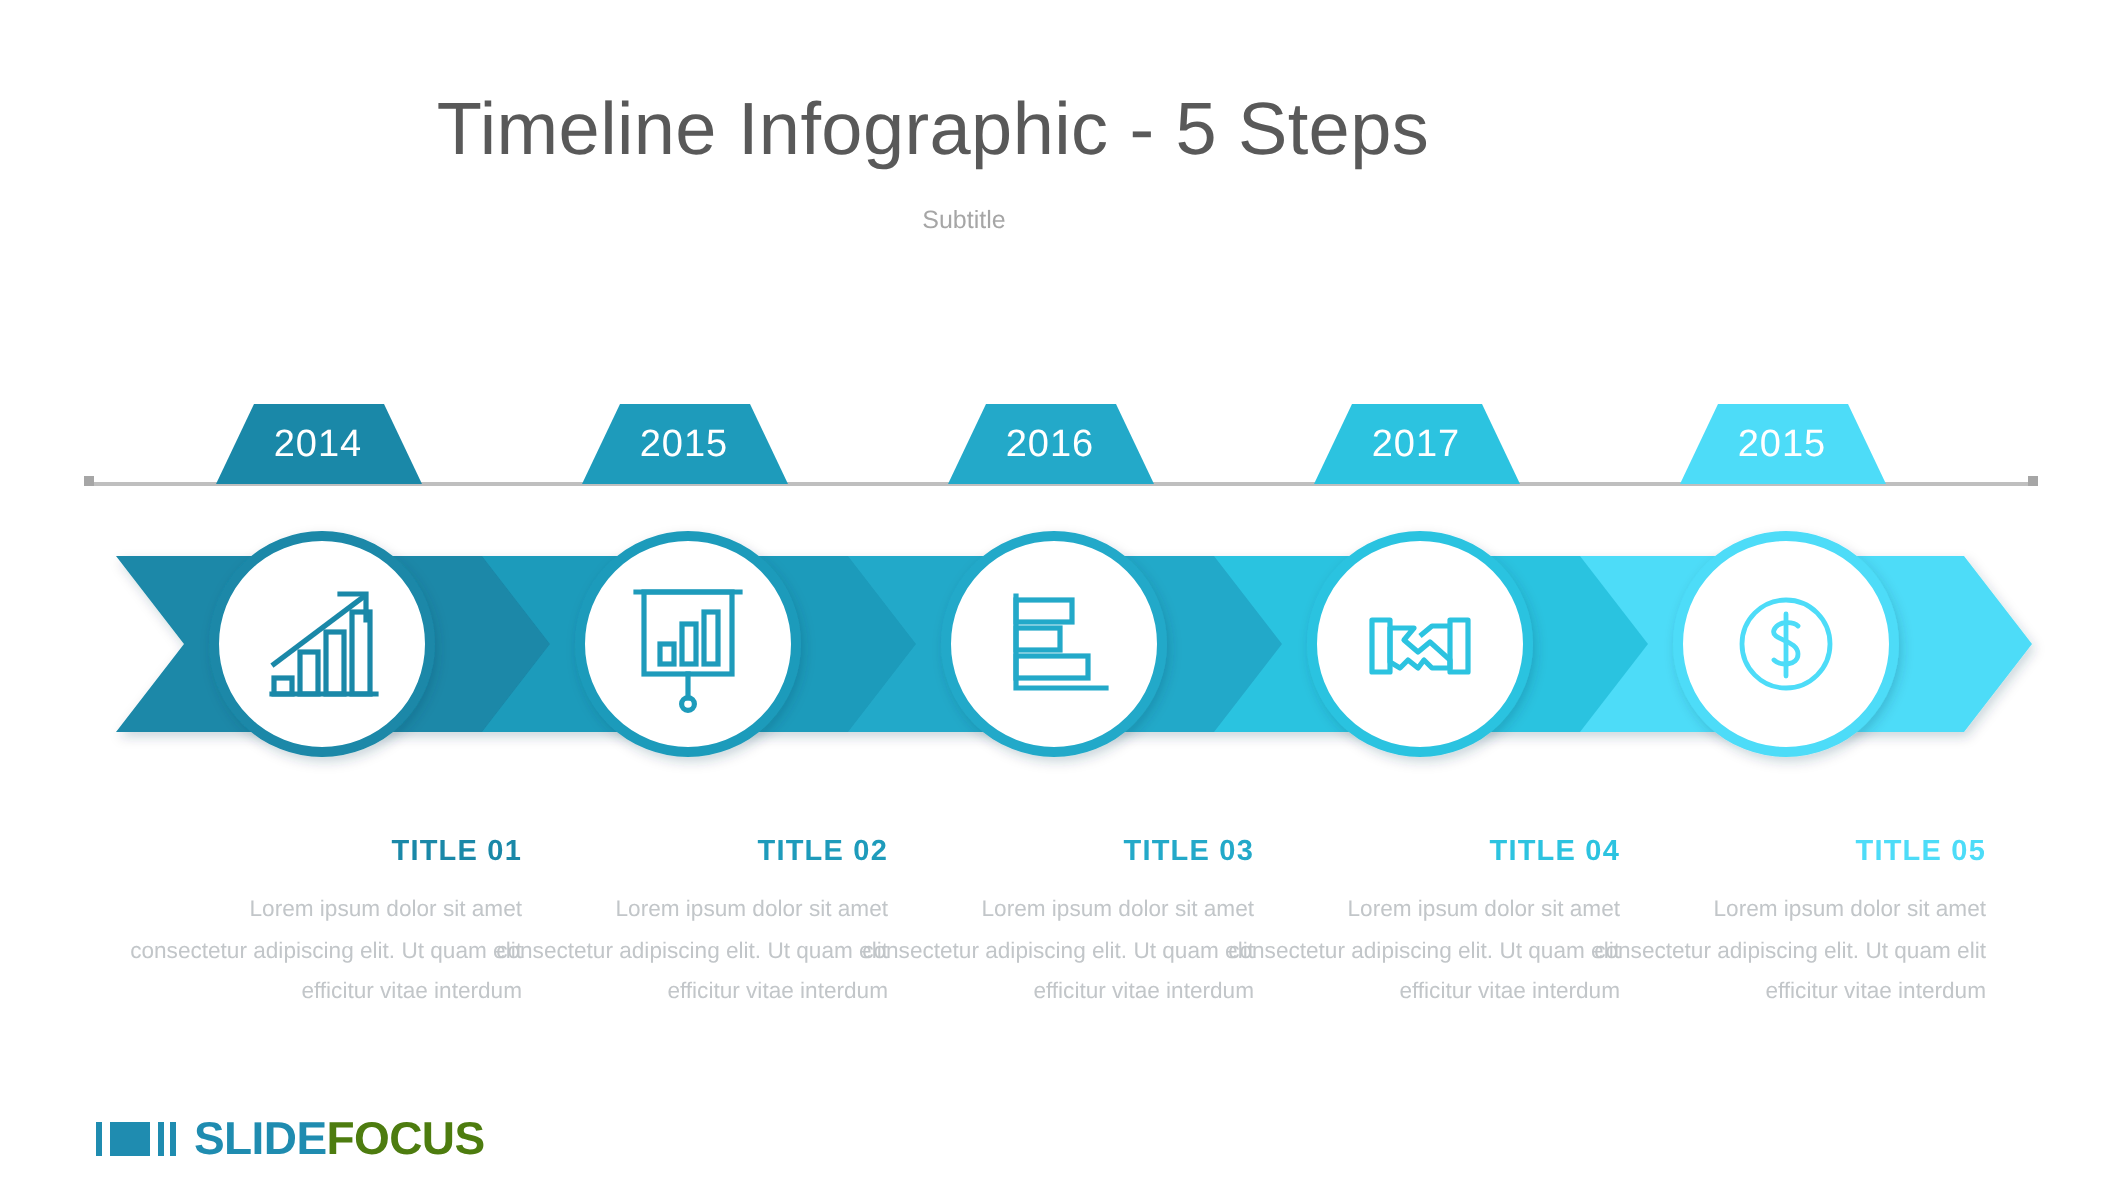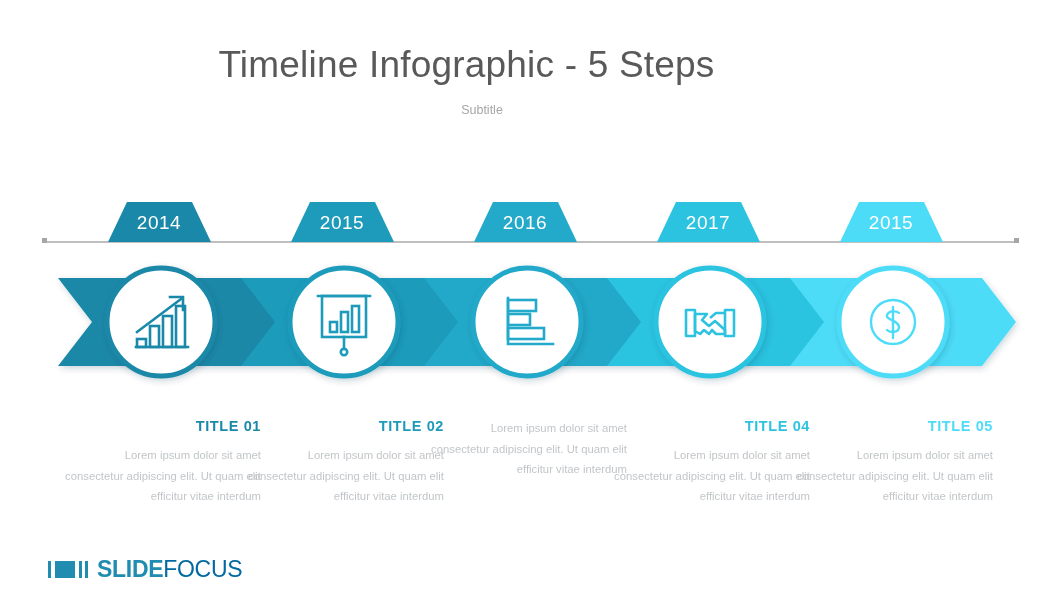--- a/index.html
+++ b/index.html
@@ -108,21 +108,21 @@
     display: flex;
     align-items: center;
   }
   .logo-mark { display: block; margin-right: 7px; }
   .logo-text {
     font-size: 23px;
     letter-spacing: -0.3px;
     line-height: 23px;
   }
   .logo-slide { font-weight: bold; color: #1f8cb0; }
-  .logo-focus { font-weight: 400; color: #0369a1; }
+  .logo-focus { font-weight: 700; color: #4d7c0f; }
 </style>
 </head>
 <body>
 
 <div class="slide-title">Timeline Infographic - 5 Steps</div>
 <div class="slide-subtitle">Subtitle</div>
 
 <div class="timeline-rule"></div>
 <div class="rule-dot left"></div>
 <div class="rule-dot right"></div>
@@ -213,20 +213,21 @@
   <p class="step-title" style="color:#1a88a8;">TITLE 01</p>
   <p class="step-body">Lorem ipsum dolor sit amet consectetur adipiscing elit. Ut quam elit efficitur vitae interdum</p>
 </div>
 
 <div class="step-text" style="left:248px;">
   <p class="step-title" style="color:#1e9bbb;">TITLE 02</p>
   <p class="step-body">Lorem ipsum dolor sit amet consectetur adipiscing elit. Ut quam elit efficitur vitae interdum</p>
 </div>
 
 <div class="step-text" style="left:431px;">
+  <p class="step-title" style="color:#23a9c9;">TITLE 03</p>
   <p class="step-body">Lorem ipsum dolor sit amet consectetur adipiscing elit. Ut quam elit efficitur vitae interdum</p>
 </div>
 
 <div class="step-text" style="left:614px;">
   <p class="step-title" style="color:#2cc3e0;">TITLE 04</p>
   <p class="step-body">Lorem ipsum dolor sit amet consectetur adipiscing elit. Ut quam elit efficitur vitae interdum</p>
 </div>
 
 <div class="step-text" style="left:797px;">
   <p class="step-title" style="color:#4ddcf8;">TITLE 05</p>

